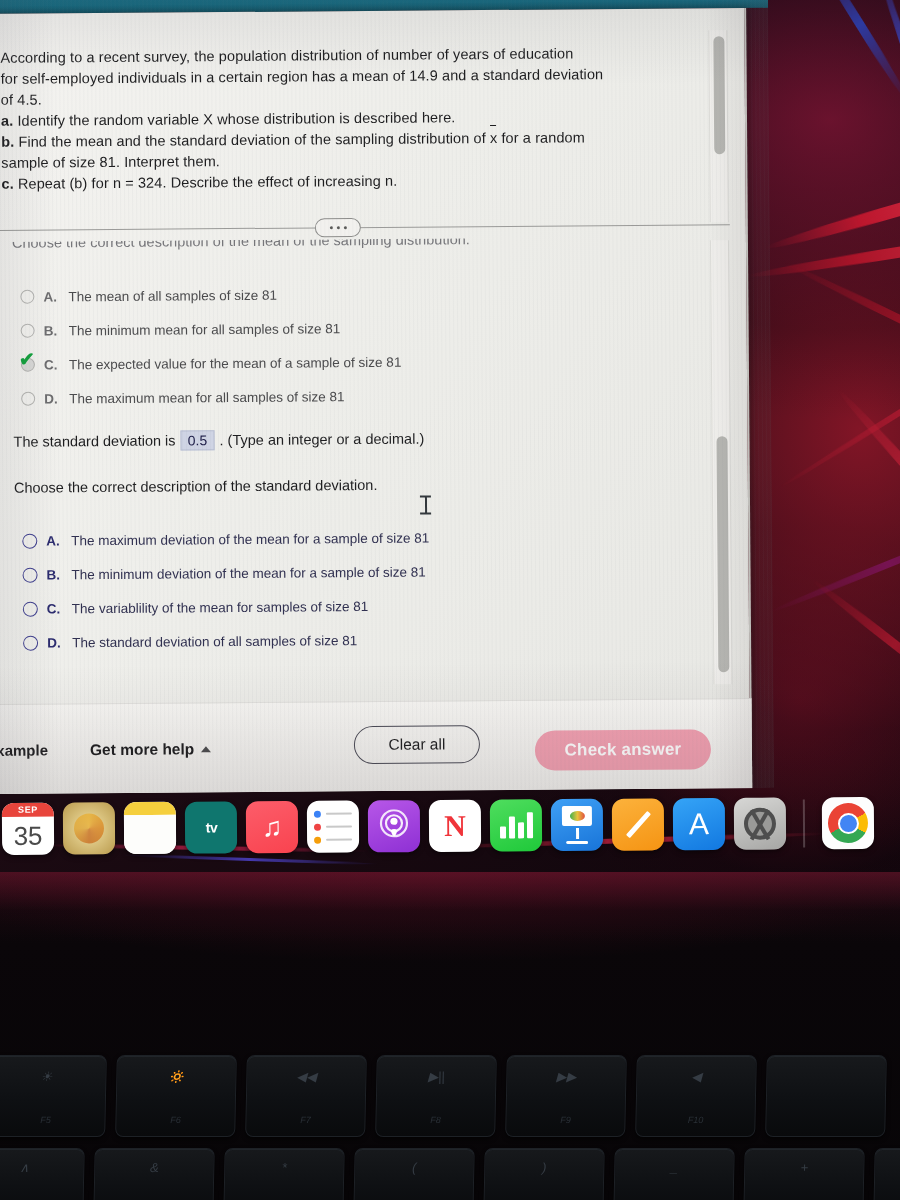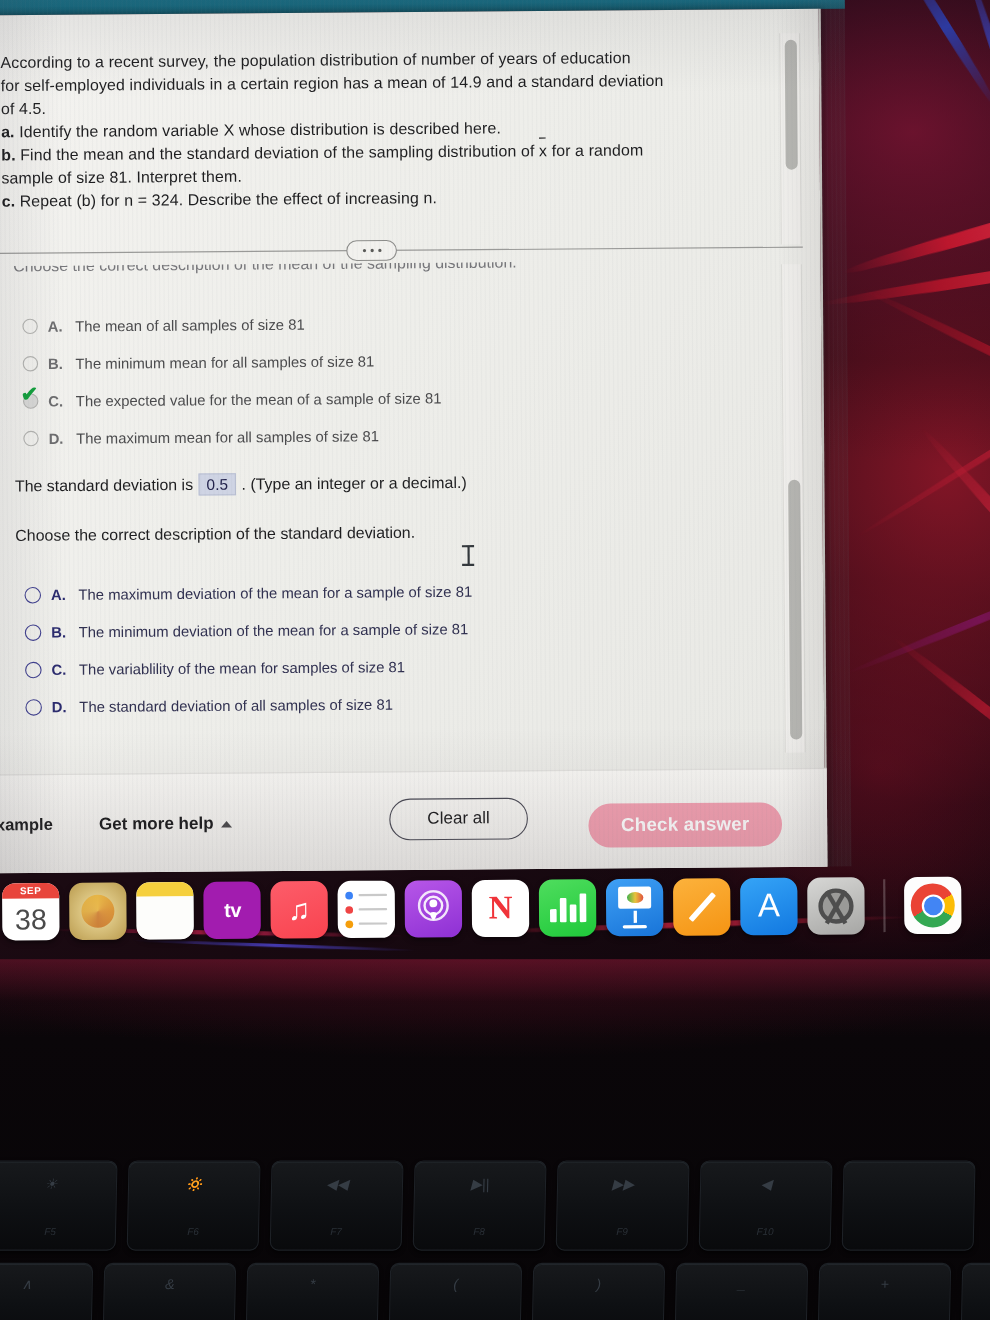--- a/index.html
+++ b/index.html
@@ -366,21 +366,21 @@
   .ic-calendar .cal-top { width: 100%; height: 14px; background: #e8453c; color: #fff; font-size: 9px; font-weight: 700; display: flex; align-items: center; justify-content: center; letter-spacing: .5px; }
   .ic-calendar .cal-day { flex: 1; width: 100%; display: flex; align-items: center; justify-content: center; color: #4a4a4a; font-size: 26px; font-weight: 300; }
   
   .ic-photos { background: radial-gradient(circle at 50% 50%, #efe6c8 0%, #d9c27e 45%, #b99a4d 100%); }
   .ic-photos .flower { width: 30px; height: 30px; border-radius: 50%; background: conic-gradient(#e8b23a, #d98a2b, #c9742a, #e0a93c, #e8b23a); opacity: .85; }
   
   .ic-notes { background: #ffffff; flex-direction: column; }
   .ic-notes .nt-top { width: 100%; height: 13px; background: #f5cf3d; }
   .ic-notes .nt-body { flex: 1; width: 100%; background: #fdfdfb; }
   
-  .ic-tv { background: #a21caf; font-weight: 700; font-size: 18px; letter-spacing: -.4px; }
+  .ic-tv { background: #0f766e; font-weight: 700; font-size: 14px; letter-spacing: -.4px; }
   
   .ic-music { background: linear-gradient(160deg, #fc5d6a 0%, #f9434f 100%); font-size: 27px; }
   
   .ic-reminders { background: #ffffff; flex-direction: column; align-items: flex-start; padding: 9px 7px; gap: 6px; }
   .ic-reminders .rem-row { display: flex; align-items: center; gap: 5px; width: 100%; }
   .ic-reminders .rem-dot { width: 7px; height: 7px; border-radius: 50%; flex: none; }
   .ic-reminders .rem-line { height: 2px; background: #c9c9c9; flex: 1; border-radius: 1px; }
   
   .ic-podcasts { background: linear-gradient(160deg, #b757e8 0%, #8e30d4 100%); }
   
@@ -578,21 +578,21 @@
       </div>
 
     <div class="moire"></div>
     <div class="vignette"></div>
   </div>
 
   <div id="dock">
 
     <div class="dock-icon ic-calendar">
       <div class="cal-top">SEP</div>
-      <div class="cal-day">38</div>
+      <div class="cal-day">35</div>
     </div>
 
     <div class="dock-icon ic-photos">
       <div class="flower"></div>
     </div>
 
     <div class="dock-icon ic-notes">
       <div class="nt-top"></div>
       <div class="nt-body"></div>
     </div>

